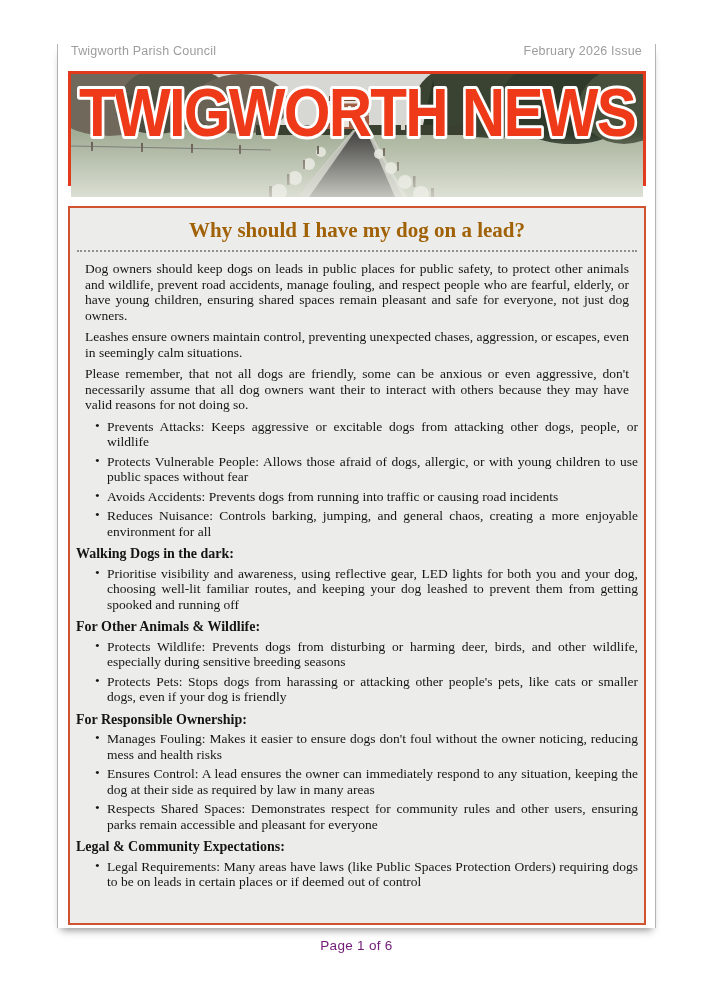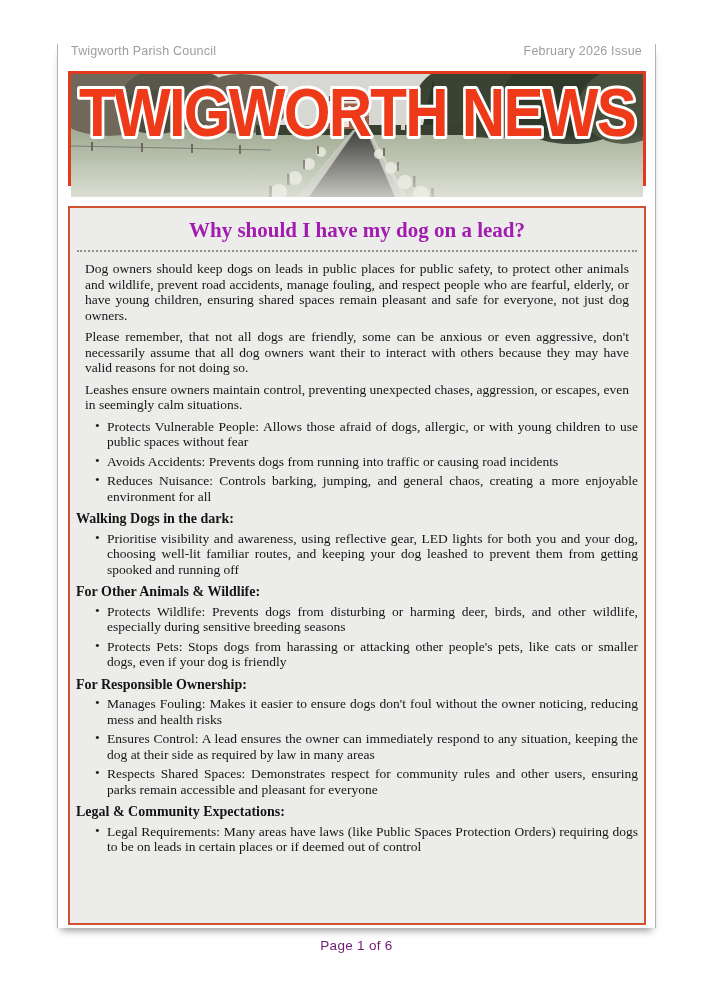--- a/index.html
+++ b/index.html
@@ -31,21 +31,21 @@
     fill:#ef3a1a; letter-spacing:-2px;
   }
 
   .article-box {
     position:absolute; left:10px; top:162px; width:578px; height:719px;
     background:#ececea; border:2px solid #d05230;
     padding:6px 6px 10px 6px; overflow:hidden;
   }
   .article-title {
     font-family:"Liberation Serif", serif; font-weight:bold; font-size:21px;
-    text-align:center; color:#a21caf; margin:4px 0 7px 0;
+    text-align:center; color:#a16207; margin:4px 0 7px 0;
   }
   .dotted-divider { border-bottom:2px dotted #8f8f8f; height:0; margin:0 1px 9px 1px; }
 
   .article-body { font-family:"Liberation Serif", serif; font-size:13.5px; line-height:15.5px; color:#151515; }
   .article-body p { text-align:justify; margin:6px 9px; }
   .article-body h2 { font-size:14px; font-weight:bold; margin:7px 0 2px 0; }
   .article-body ul { list-style:none; }
   .article-body li { position:relative; padding-left:31px; margin:4px 0; text-align:justify; }
   .article-body li::before { content:"\2022"; position:absolute; left:19px; top:-1px; }
 
@@ -142,24 +142,25 @@
       <text x="286" y="62" text-anchor="middle" font-size="68" textLength="556" lengthAdjust="spacingAndGlyphs">TWIGWORTH NEWS</text>
     </svg>
   </div>
 
   <div class="article-box">
     <h1 class="article-title">Why should I have my dog on a lead?</h1>
     <div class="dotted-divider"></div>
 
     <div class="article-body">
       <p>Dog owners should keep dogs on leads in public places for public safety, to protect other animals and wildlife, prevent road accidents, manage fouling, and respect people who are fearful, elderly, or have young children, ensuring shared spaces remain pleasant and safe for everyone, not just dog owners.</p>
+      <p>Leashes ensure owners maintain control, preventing unexpected chases, aggression, or escapes, even in seemingly calm situations.</p>
       <p>Please remember, that not all dogs are friendly, some can be anxious or even aggressive, don't necessarily assume that all dog owners want their to interact with others because they may have valid reasons for not doing so.</p>
-      <p>Leashes ensure owners maintain control, preventing unexpected chases, aggression, or escapes, even in seemingly calm situations.</p>
 
       <ul>
+        <li>Prevents Attacks: Keeps aggressive or excitable dogs from attacking other dogs, people, or wildlife</li>
         <li>Protects Vulnerable People: Allows those afraid of dogs, allergic, or with young children to use public spaces without fear</li>
         <li>Avoids Accidents: Prevents dogs from running into traffic or causing road incidents</li>
         <li>Reduces Nuisance: Controls barking, jumping, and general chaos, creating a more enjoyable environment for all</li>
       </ul>
 
       <h2>Walking Dogs in the dark:</h2>
       <ul>
         <li>Prioritise visibility and awareness, using reflective gear, LED lights for both you and your dog, choosing well-lit familiar routes, and keeping your dog leashed to prevent them from getting spooked and running off</li>
       </ul>
 

